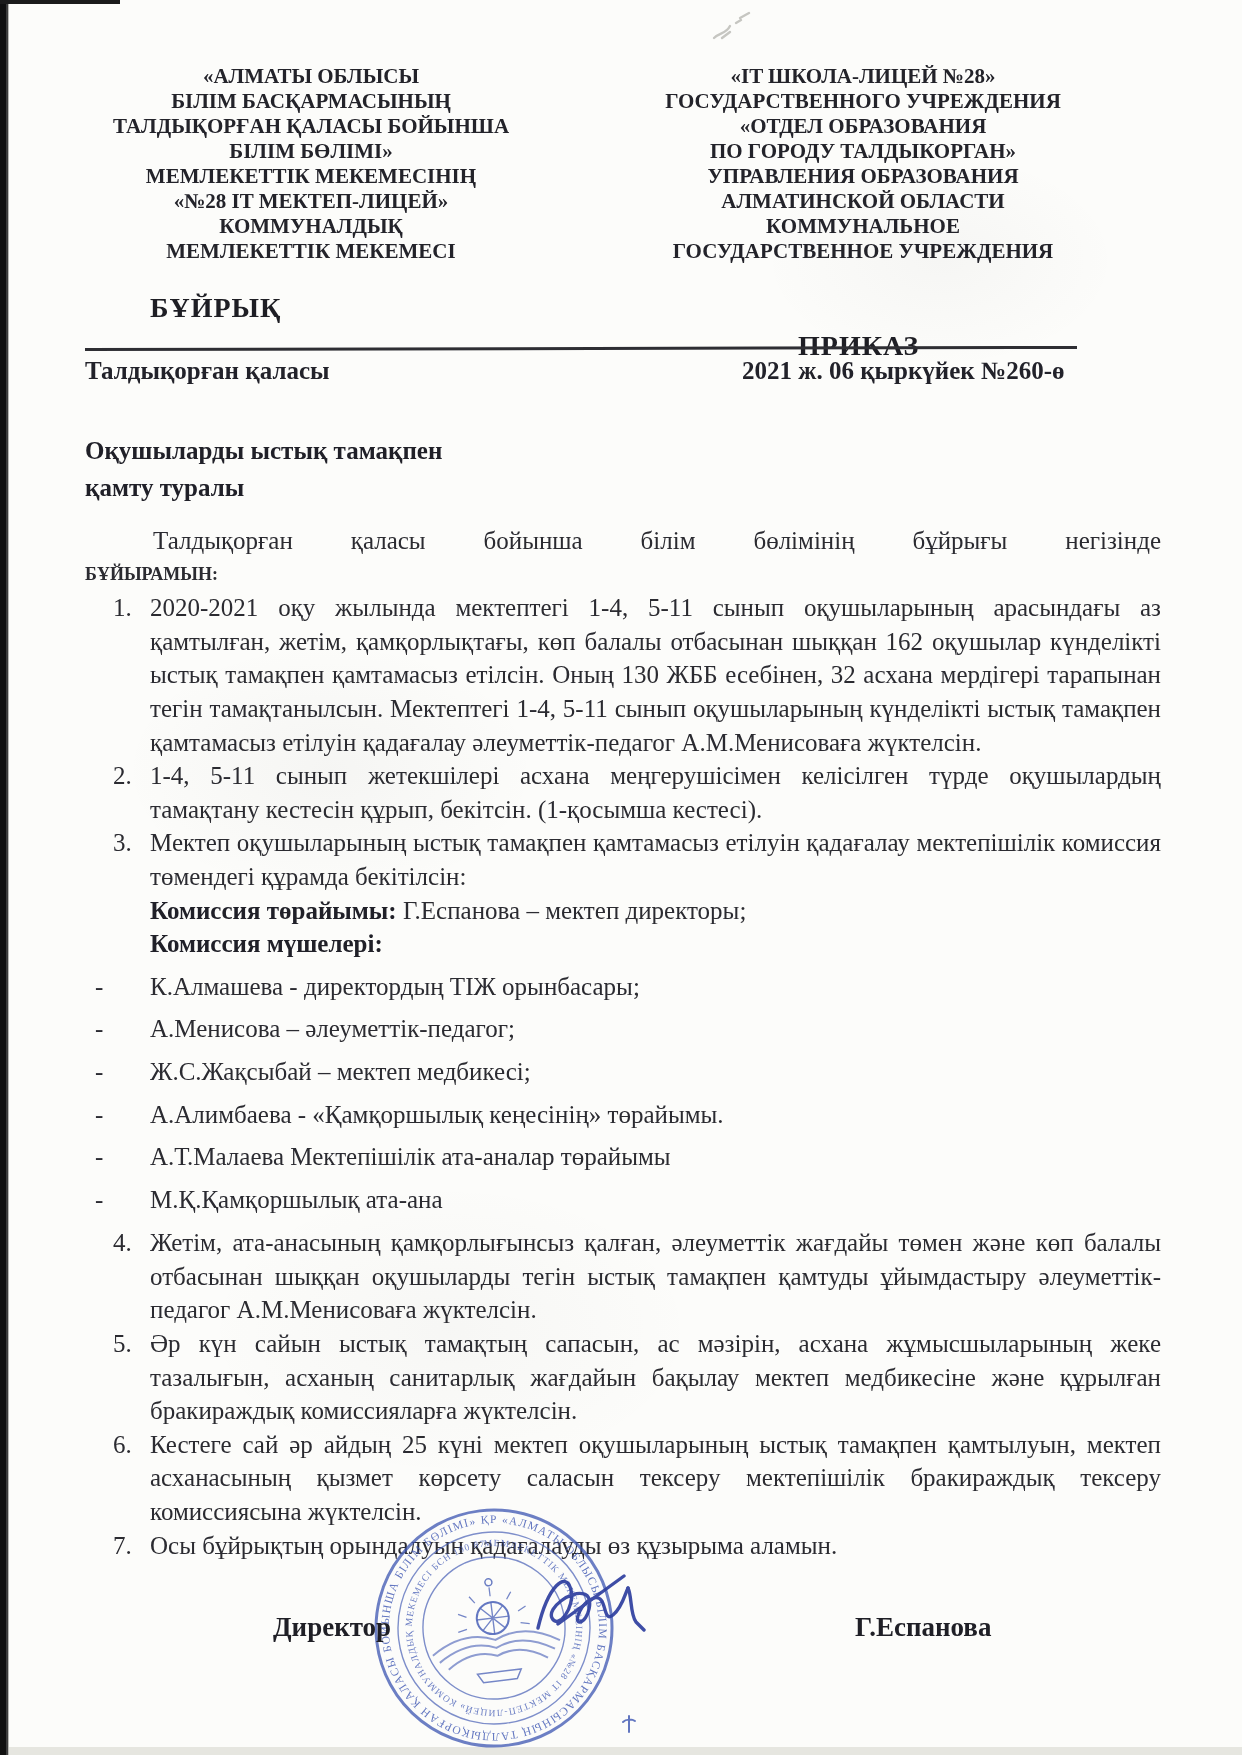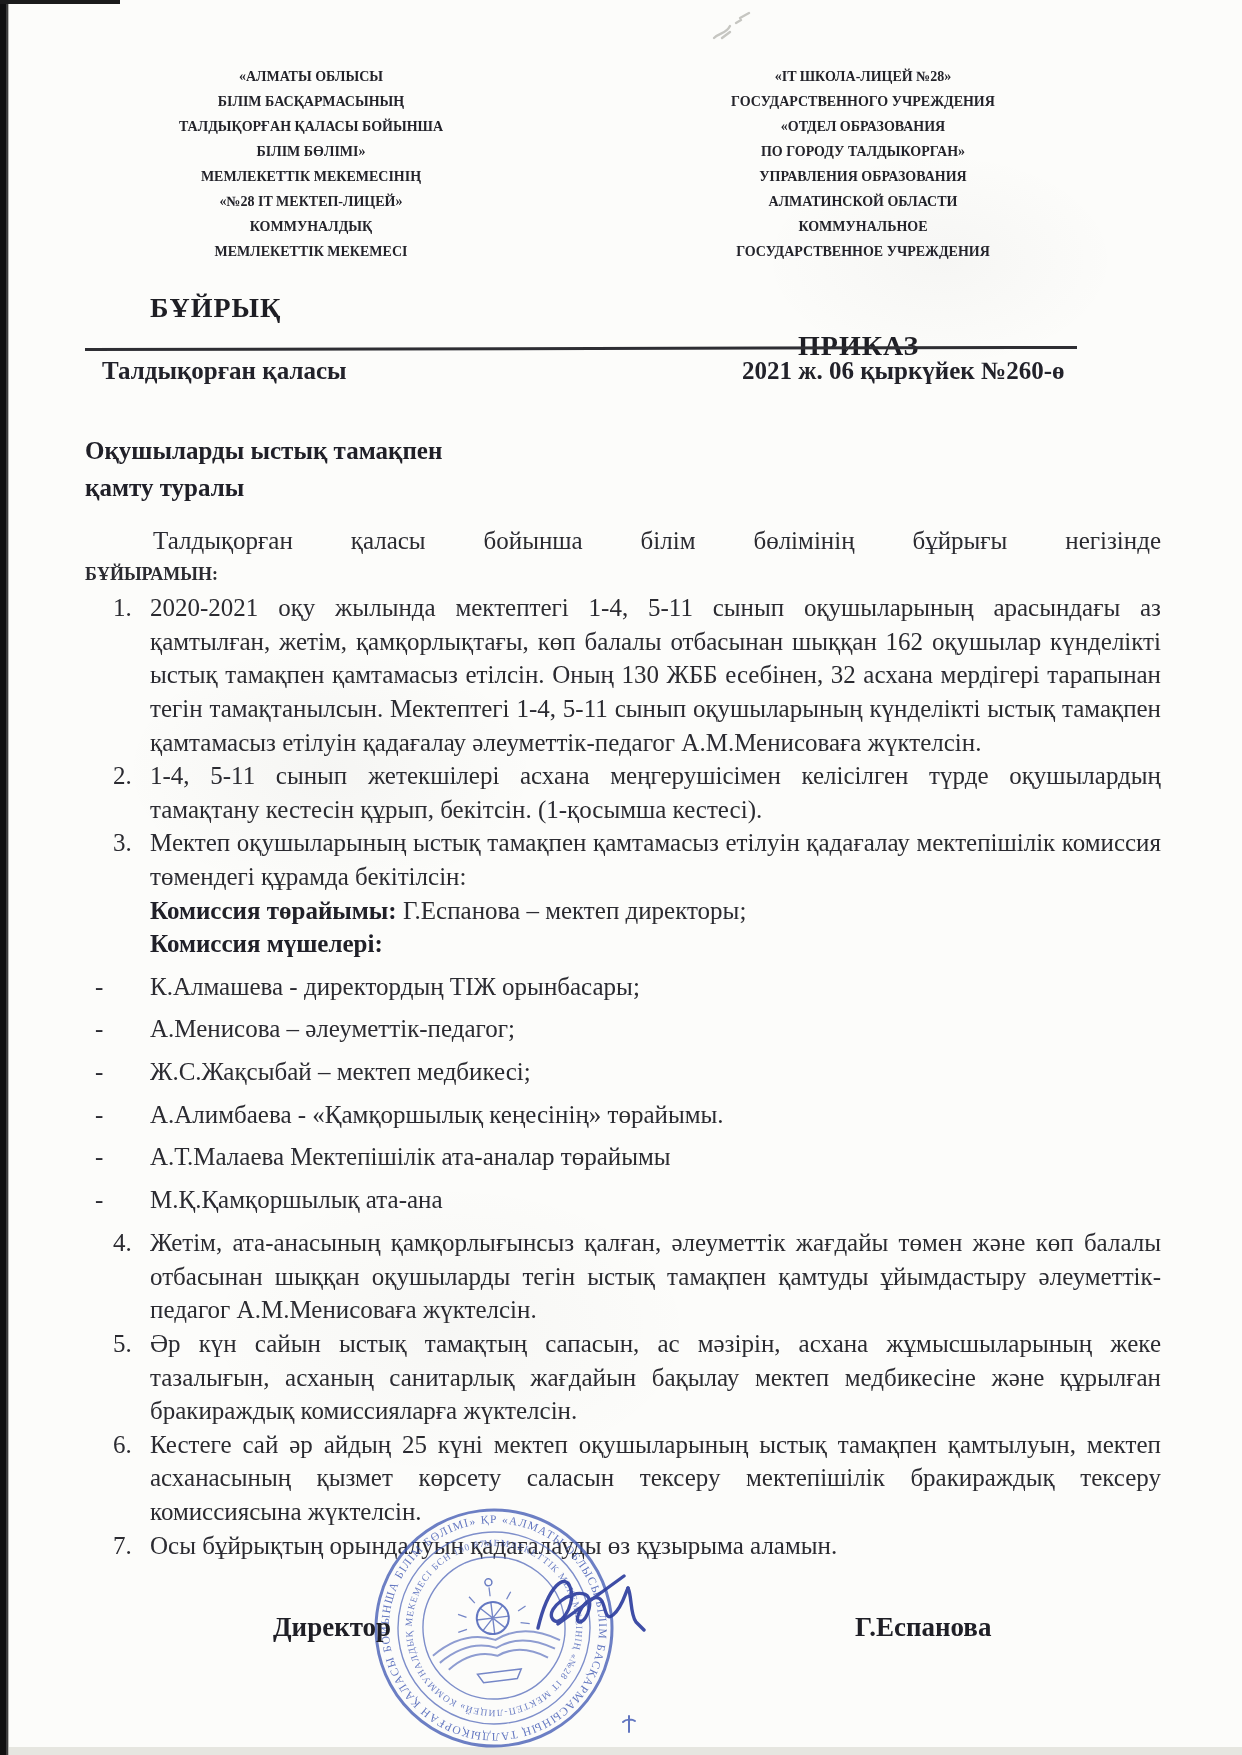--- a/index.html
+++ b/index.html
@@ -19,31 +19,31 @@
   .edge-bottom{position:absolute;left:9px;bottom:0;width:1233px;height:8px;background:#e6e6e0;}
   .blotch{position:absolute;border-radius:50%;pointer-events:none;}
   .b1{left:120px;top:640px;width:420px;height:260px;
       background:radial-gradient(ellipse at center,rgba(60,60,60,.035),rgba(0,0,0,0) 70%);}
   .b2{left:760px;top:150px;width:360px;height:220px;
       background:radial-gradient(ellipse at center,rgba(60,60,60,.03),rgba(0,0,0,0) 70%);}
   .b3{left:200px;top:1180px;width:500px;height:300px;
       background:radial-gradient(ellipse at center,rgba(60,60,60,.028),rgba(0,0,0,0) 70%);}
 
   
-  .org{position:absolute;top:64px;font-weight:bold;font-size:14px;line-height:25px;
+  .org{position:absolute;top:64px;font-weight:bold;font-size:21px;line-height:25px;
        text-align:center;color:#23232a;}
   .org-left{left:85px;width:452px;}
   .org-right{left:618px;width:490px;}
   .doc-title{position:absolute;top:292px;font-weight:bold;font-size:28px;letter-spacing:1px;color:#1e1e24;}
   .t-left{left:150px;}
   .t-right{left:798px;margin-top:38px;}
   .rule{position:absolute;left:85px;top:347px;width:992px;height:3px;background:#2e2e33;
         transform:rotate(-0.12deg);}
   .city-date{position:absolute;left:85px;top:357px;width:1075px;font-weight:bold;font-size:25px;color:#22222a;}
-  .city{position:absolute;left:0;top:0;margin-left:17px;}
+  .city{position:absolute;left:0;top:0;}
   .date{position:absolute;left:657px;top:0;}
 
   
   .subject{position:absolute;left:85px;top:432px;font-weight:bold;font-size:25px;line-height:37px;color:#202028;}
 
   
   .body{position:absolute;left:85px;top:524px;width:1076px;font-size:25px;line-height:33.6px;
         text-align:justify;color:#2b2b31;}
   .intro{text-indent:68px;text-align:justify;text-align-last:justify;}
   .orderword{font-weight:bold;font-size:18px;text-align:left;}

